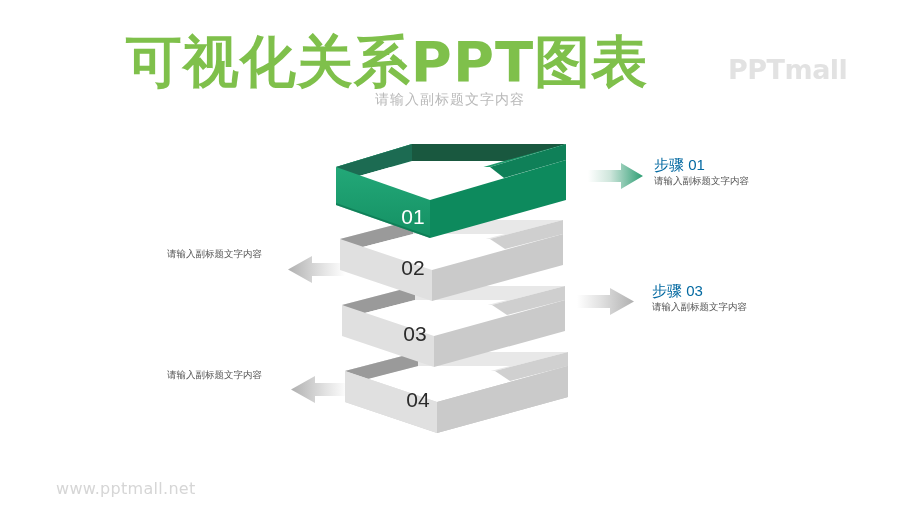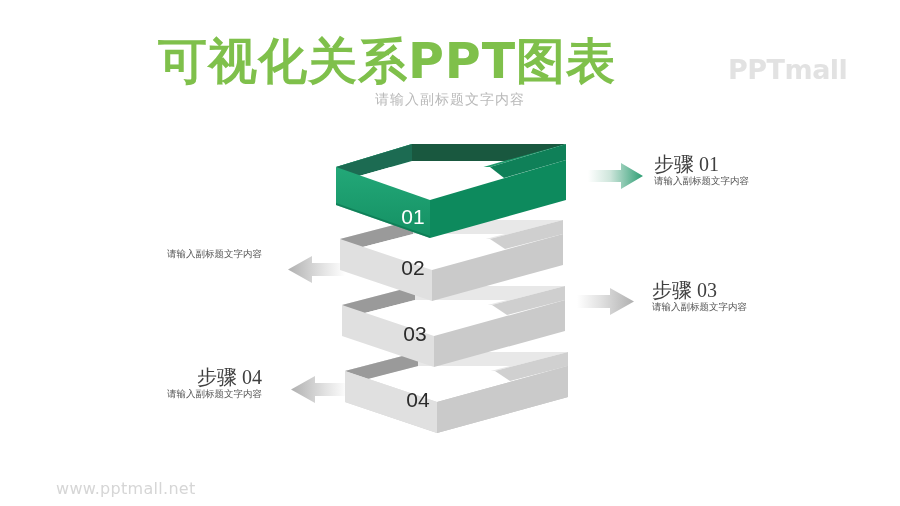--- a/index.html
+++ b/index.html
@@ -19,21 +19,21 @@
     color:#e2e2e2;font-weight:600;
     font-family:"DejaVu Sans",sans-serif;
     user-select:none;
     margin-top:32px;
   }
 
   
   .title{
     position:absolute;left:0;top:36px;width:774px;
     text-align:center;
-    font-size:49px;line-height:52px;
+    font-size:56px;line-height:52px;
     font-weight:800;
     color:#7fc04b;
     letter-spacing:1px;
     font-family:"DejaVu Sans",sans-serif;
   }
   .subtitle{
     position:absolute;left:0;top:89px;width:900px;
     text-align:center;
     font-size:14px;line-height:20px;
     color:#b9b9b9;
@@ -41,22 +41,22 @@
     font-family:"DejaVu Sans",sans-serif;
   }
 
   
   .stack{position:absolute;left:0;top:0;width:900px;height:506px;}
   .stack svg{position:absolute;left:0;top:0;}
 
   
   .step{position:absolute;}
   .step .lbl{
-    font-size:20px;line-height:19px;color:#404040;
-    font-family:Liberation Serif, serif;
+    font-size:15px;line-height:19px;color:#0369a1;
+    font-family:Liberation Sans, sans-serif;
     white-space:nowrap;
   }
   .step .sub{
     font-size:9.5px;line-height:14px;color:#555;
     font-family:"DejaVu Sans",sans-serif;
     white-space:nowrap;
   }
   .step.right{text-align:left;}
   .step.left{text-align:right;}
 
@@ -194,19 +194,18 @@
   <div class="step left" id="step2">
     <div class="sub">请输入副标题文字内容</div>
   </div>
 
   <div class="step right" id="step3">
     <div class="lbl">步骤 03</div>
     <div class="sub">请输入副标题文字内容</div>
   </div>
 
   <div class="step left" id="step4">
-    <div class="lbl">步骤 04</div>
     <div class="sub">请输入副标题文字内容</div>
   </div>
 
   <div class="footer">www.pptmall.net</div>
 
 </div>
 
 </body></html>

